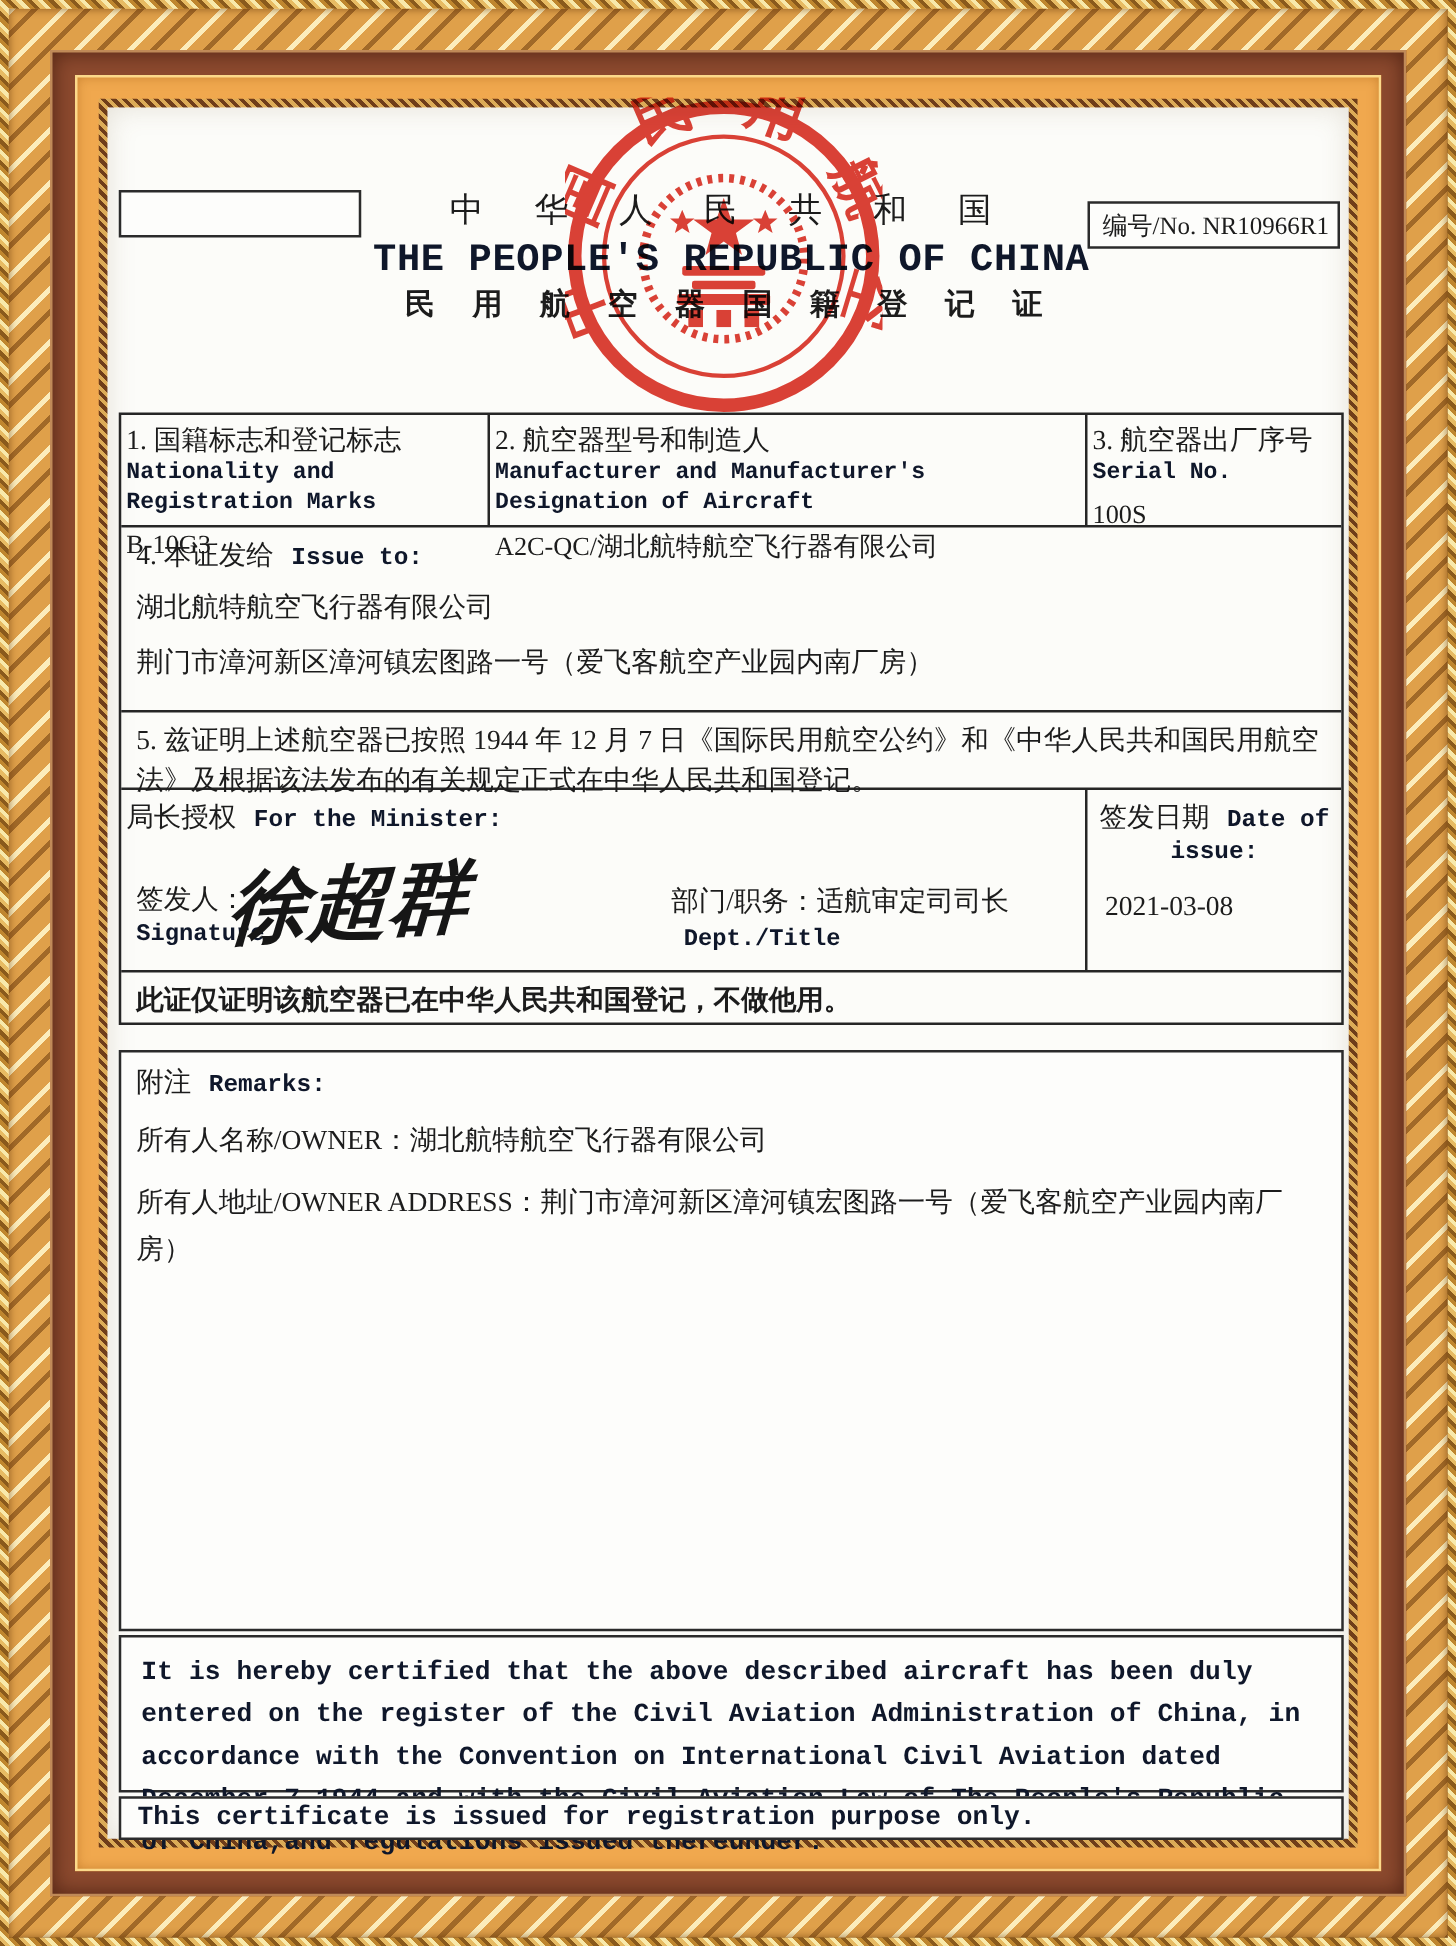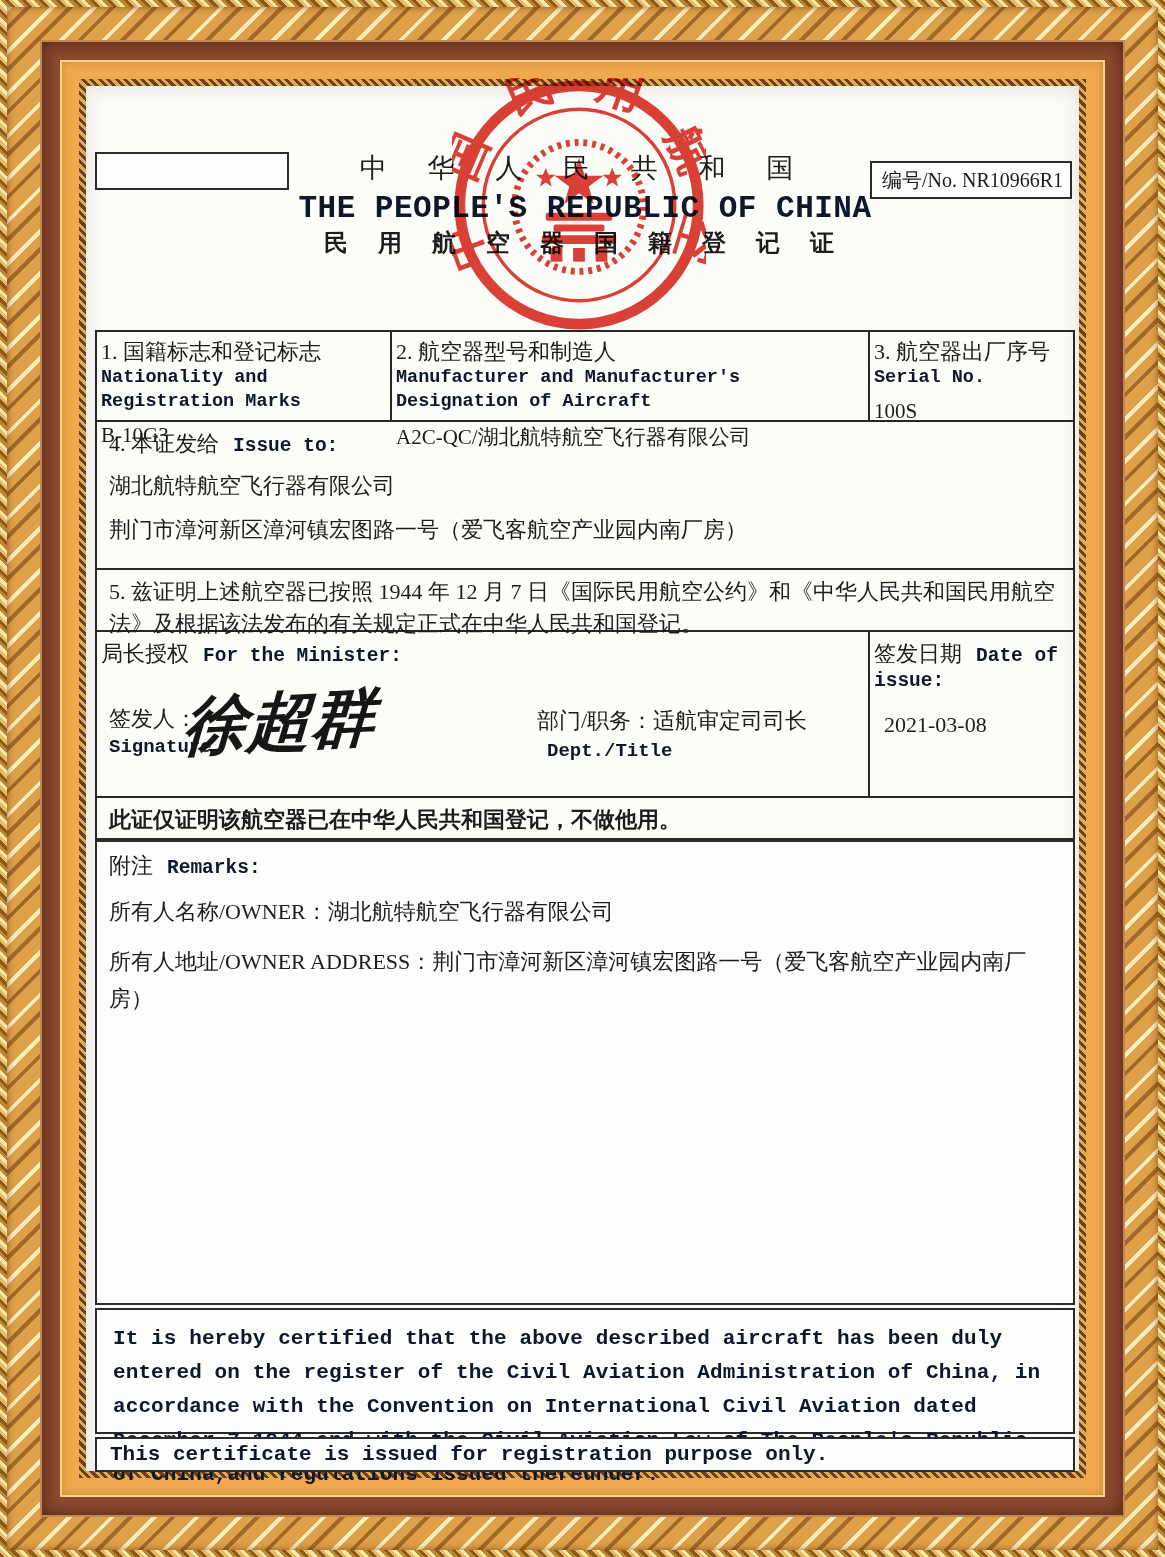--- a/index.html
+++ b/index.html
@@ -34,21 +34,21 @@
   
   .seal{left:452px;top:78px;width:254px;height:254px;opacity:.88;mix-blend-mode:multiply;pointer-events:none;}
 
   
   .doc-table{left:95px;top:330px;width:980px;border:2px solid #262626;box-sizing:border-box;background:transparent;}
   .row{border-bottom:2px solid #262626;box-sizing:border-box;position:relative;}
   .row:last-child{border-bottom:none;font-weight:bold;}
   .rowA{height:90px;display:flex;}
   .rowB{height:148px;padding:8px 12px;box-sizing:border-box;}
   .rowC{height:62px;padding:6px 12px;box-sizing:border-box;}
-  .rowD{height:166px;display:flex;}
+  .rowD{height:146px;display:flex;}
   .rowE{height:40px;padding:5px 12px;box-sizing:border-box;}
   .cell{box-sizing:border-box;padding:6px 4px;position:relative;}
   .cA1{width:295px;border-right:2px solid #262626;}
   .cA2{flex:1;border-right:2px solid #262626;}
   .cA3{width:203px;}
   .cD1{flex:1;border-right:2px solid #262626;}
   .cD2{width:203px;}
   .lbl-cn{font-size:22px;line-height:1.25;}
   .lbl-en{font-size:18.5px;line-height:1.3;}
   .val{font-size:21px;margin-top:9px;}
@@ -151,21 +151,21 @@
         </div>
         <div class="abs sig-label-cn cn">签发人：</div>
         <div class="abs sig-label-en en">Signature</div>
         <svg class="abs signature-svg" viewBox="0 0 250 110">
           <text x="4" y="76" font-size="64" font-weight="bold" fill="#161616" font-family="Liberation Serif, DejaVu Serif, serif" font-style="italic">徐超群</text>
         </svg>
         <div class="abs dept-cn cn">部门/职务：适航审定司司长</div>
         <div class="abs dept-en en">Dept./Title</div>
       </div>
       <div class="cell cD2">
-        <div class="inline-pair" style="padding-top:2px;">
+        <div class="inline-pair" style="padding-top:2px;text-align:center;">
           <span class="lbl-cn cn">签发日期</span>
           <span class="lbl-en en">Date of issue:</span>
         </div>
         <div class="abs date-val cn">2021-03-08</div>
       </div>
     </div>
 
     <div class="row rowE">
       <div class="body-line cn">此证仅证明该航空器已在中华人民共和国登记，不做他用。</div>
     </div>

